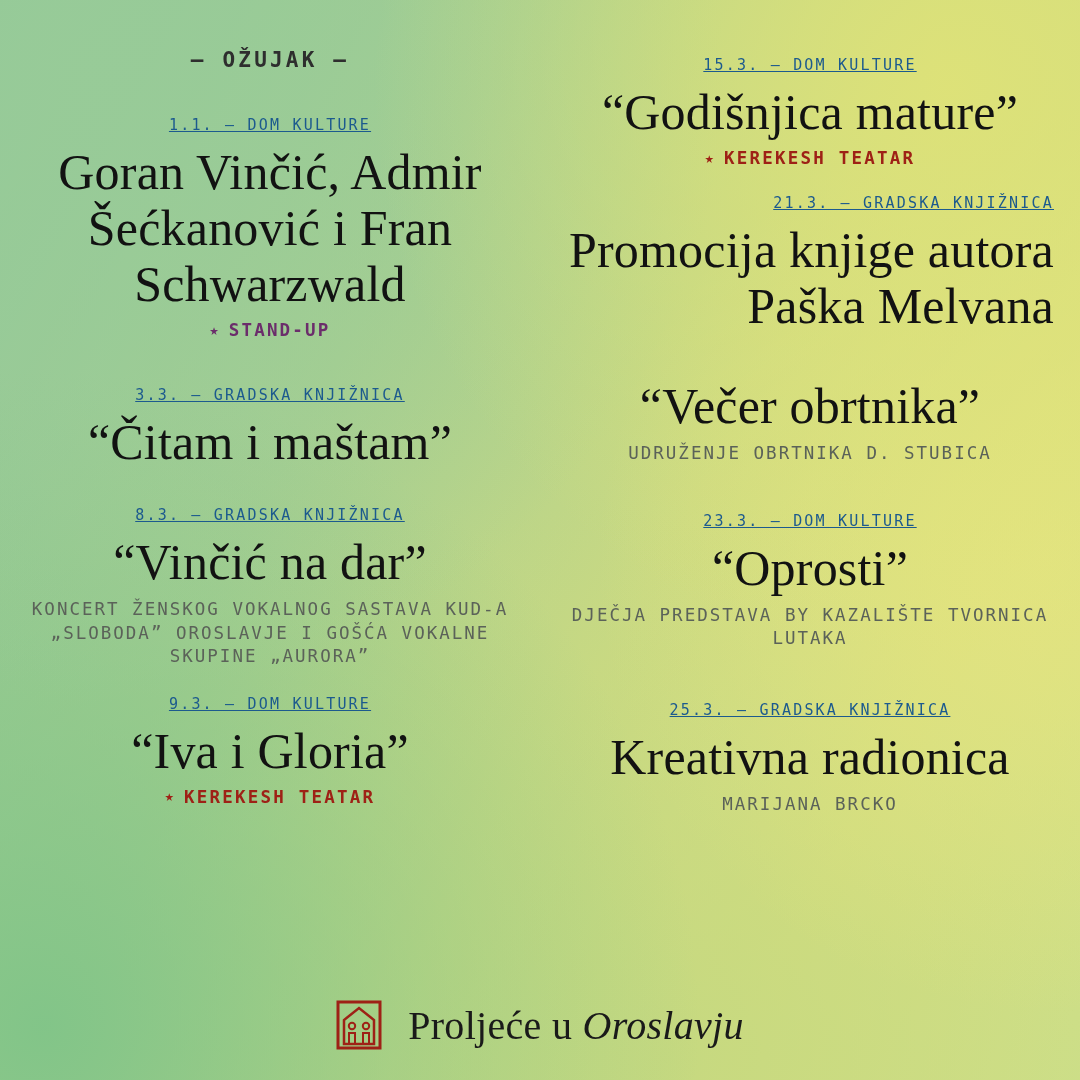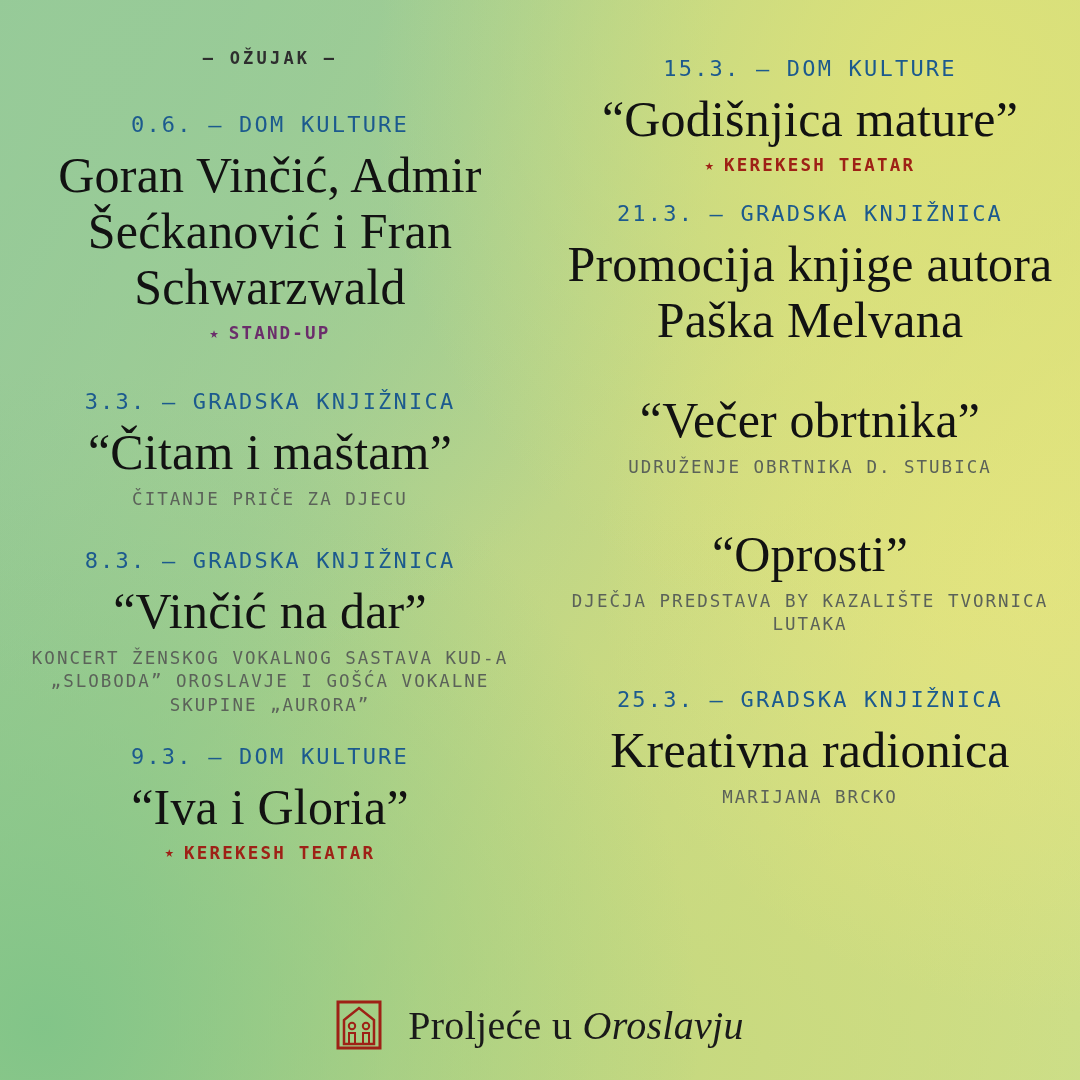--- a/index.html
+++ b/index.html
@@ -34,37 +34,38 @@
     display: flex;
   }
   .col {
     width: 540px;
     box-sizing: border-box;
     padding: 0 26px;
     text-align: center;
   }
   .month {
     font-family: "DejaVu Sans Mono", monospace;
-    font-size: 17px;
+    font-size: 21px;
     letter-spacing: 3.2px;
     color: #2e2e2e;
     font-weight: bold;
     margin: 14px 0 16px 0;
   }
   .event {
     margin-bottom: 26px;
   }
   .col-left .event:first-of-type { margin-top: 44px; }
   .meta {
     font-family: "DejaVu Sans Mono", monospace;
-    font-size: 22px;
+    font-size: 15px;
     letter-spacing: 2.2px;
     color: #1c5a8e;
     margin-bottom: 10px;
     white-space: nowrap;
+    text-decoration: underline;
   }
   .title {
     font-family: "Liberation Serif", serif;
     font-size: 50px;
     line-height: 1.12;
     color: #121212;
     font-weight: normal;
     margin: 0 0 8px 0;
     letter-spacing: 0.2px;
   }
@@ -123,32 +124,31 @@
 <body>
 
 <div class="poster">
 
   <div class="grid">
 
     <div class="col col-left">
       <div class="month">— OŽUJAK —</div>
 
       <div class="event" style="margin-top:44px;">
-        <div class="meta">0.6. — DOM KULTURE</div>
+        <div class="meta">1.1. — DOM KULTURE</div>
         <div class="title">Goran Vinčić, Admir Šećkanović i Fran Schwarzwald</div>
         <div class="tag standup">
           <span class="star">★</span>
           <span>STAND-UP</span>
         </div>
       </div>
 
       <div class="event" style="margin-top:46px;">
         <div class="meta">3.3. — GRADSKA KNJIŽNICA</div>
         <div class="title">“Čitam i maštam”</div>
-        <div class="sub">ČITANJE PRIČE ZA DJECU</div>
       </div>
 
       <div class="event" style="margin-top:36px;">
         <div class="meta">8.3. — GRADSKA KNJIŽNICA</div>
         <div class="title">“Vinčić na dar”</div>
         <div class="sub">KONCERT ŽENSKOG VOKALNOG SASTAVA KUD-A „SLOBODA” OROSLAVJE I GOŠĆA VOKALNE SKUPINE „AURORA”</div>
       </div>
 
       <div class="event" style="margin-top:24px;">
         <div class="meta">9.3. — DOM KULTURE</div>
@@ -163,31 +163,32 @@
     <div class="col col-right">
       <div class="event" style="margin-top:22px;">
         <div class="meta">15.3. — DOM KULTURE</div>
         <div class="title">“Godišnjica mature”</div>
         <div class="tag kerekesh">
           <span class="star">★</span>
           <span>KEREKESH TEATAR</span>
         </div>
       </div>
 
-      <div class="event" style="margin-top:18px;">
+      <div class="event" style="margin-top:18px;text-align:right;">
         <div class="meta">21.3. — GRADSKA KNJIŽNICA</div>
         <div class="title">Promocija knjige autora Paška Melvana</div>
       </div>
 
       <div class="event" style="margin-top:44px;">
         <div class="title">“Večer obrtnika”</div>
         <div class="sub">UDRUŽENJE OBRTNIKA D. STUBICA</div>
       </div>
 
       <div class="event" style="margin-top:46px;">
+        <div class="meta">23.3. — DOM KULTURE</div>
         <div class="title">“Oprosti”</div>
         <div class="sub">DJEČJA PREDSTAVA BY KAZALIŠTE TVORNICA LUTAKA</div>
       </div>
 
       <div class="event" style="margin-top:50px;">
         <div class="meta">25.3. — GRADSKA KNJIŽNICA</div>
         <div class="title">Kreativna radionica</div>
         <div class="sub">MARIJANA BRCKO</div>
       </div>
     </div>

